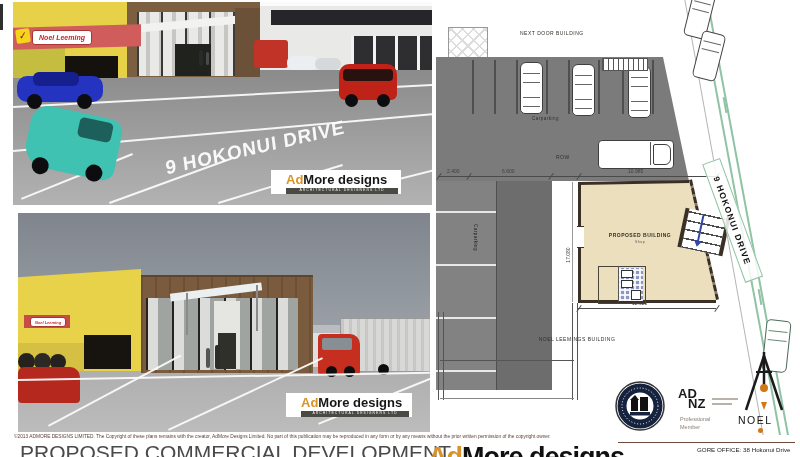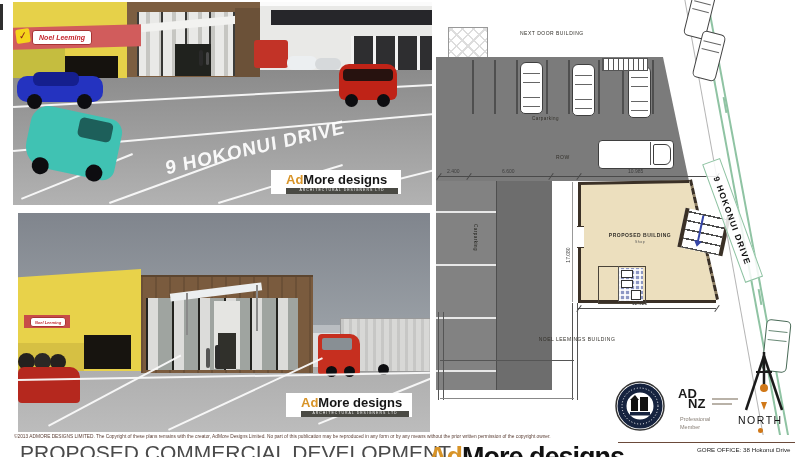--- a/index.html
+++ b/index.html
@@ -269,21 +269,21 @@
       </div>
 
     <svg class="a" style="left:300px;top:352px;" width="64" height="62" viewBox="0 0 64 62">
       <line x1="32" y1="4" x2="14" y2="58" stroke="#1a1a1a" stroke-width="2.5"></line>
       <line x1="32" y1="4" x2="50" y2="58" stroke="#1a1a1a" stroke-width="2.5"></line>
       <line x1="32" y1="0" x2="32" y2="34" stroke="#1a1a1a" stroke-width="2.5"></line>
       <line x1="24" y1="20" x2="40" y2="20" stroke="#1a1a1a" stroke-width="2"></line>
       <circle cx="32" cy="36" r="4" fill="#d07818"></circle>
       <path d="M29 50 L35 50 L32 58 Z" fill="#d07818"></path>
     </svg>
-    <div class="a" style="left:306px;top:414px;font-size:10.5px;letter-spacing:1.5px;color:#111;">NORTH</div>
+    <div class="a" style="left:306px;top:414px;font-size:10.5px;letter-spacing:1.5px;color:#111;">NOEL</div>
     <div class="a" style="left:326px;top:428px;width:5px;height:5px;background:#d07818;border-radius:50%;"></div>
 
     <svg class="a" style="left:182px;top:380px;" width="52" height="52" viewBox="0 0 52 52">
       <circle cx="26" cy="26" r="24" fill="#fff" stroke="#333" stroke-width="1.5"></circle>
       <circle cx="26" cy="26" r="18" fill="none" stroke="#16233f" stroke-width="9"></circle>
       <circle cx="26" cy="26" r="18" fill="none" stroke="#fff" stroke-width="1" stroke-dasharray="1 2"></circle>
       <circle cx="26" cy="26" r="13" fill="#fff"></circle>
       <rect x="17" y="20" width="7" height="11" fill="#111"></rect>
       <rect x="26" y="17" width="8" height="14" fill="#111"></rect>
       <path d="M16 20 L21 15 L25 20 Z" fill="#111"></path>

